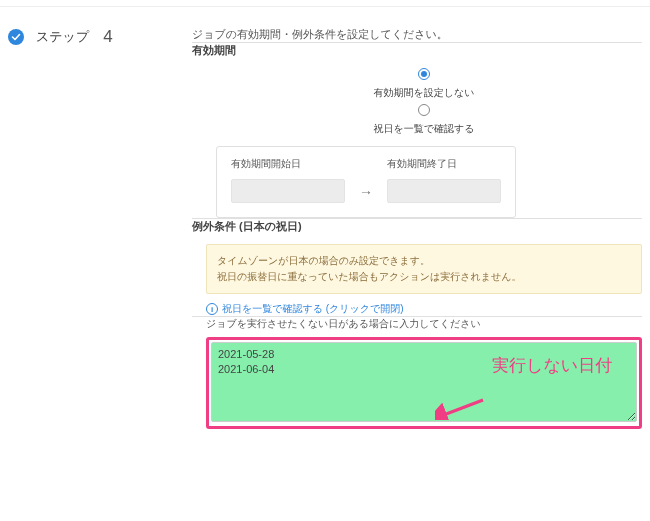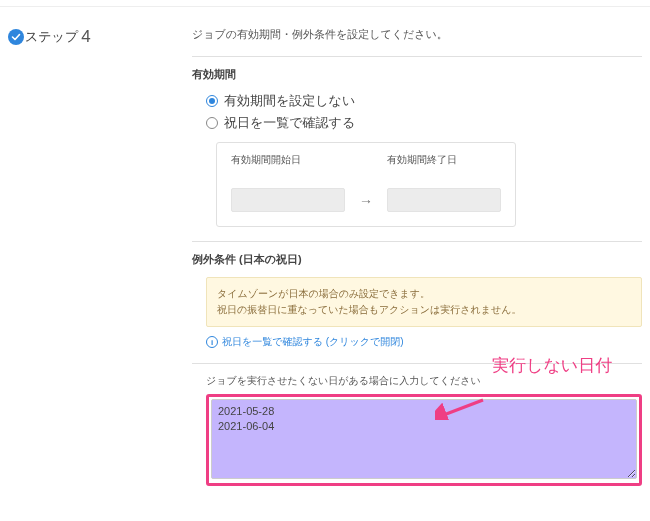--- a/index.html
+++ b/index.html
@@ -33,52 +33,52 @@
     margin-top:6px;
   }
   .left-col{
     width:184px;
     flex:0 0 184px;
     padding-top:10px;
   }
   .step-head{
     display:flex;
     align-items:center;
-    gap:1px;
+    gap:12px;
     color:#444;
     font-size:13px;
   }
   .check-icon{
     width:16px;height:16px;flex:0 0 16px;
     border-radius:50%;
     background:var(--blue);
     display:inline-flex;align-items:center;justify-content:center;
     color:#fff;font-size:10px;font-weight:bold;
   }
   .step-num{font-size:17px;margin-left:2px;color:#555;}
   .right-col{
     flex:1;
     padding-top:10px;
   }
   .intro{
     font-size:11px;color:#555;
   }
   .section{
     border-top:1px solid var(--border);
-    padding-top:10px;
-    margin-top:14px;
+    margin-top:0;
   }
   .section:first-of-type{border-top:none;margin-top:0;padding-top:0;}
   .sec-title{
     font-size:11px;font-weight:bold;color:#444;margin-bottom:10px;
   }
   .radio-row, .check-row{
     display:flex;align-items:center;gap:6px;
-    font-size:13px;color:#444;margin:4px 0;
+    font-size:10px;color:#444;margin:4px 0;
     padding-left:14px;
+    flex-direction:column;
   }
   .radio-dot{
     width:12px;height:12px;border:1px solid #888;border-radius:50%;
     display:inline-flex;align-items:center;justify-content:center;
     background:#fff;
   }
   .radio-dot.selected::after{
     content:"";width:6px;height:6px;border-radius:50%;background:var(--blue);
   }
   .radio-dot.selected{border-color:var(--blue);}
@@ -87,21 +87,21 @@
   }
   .date-panel{
     margin:10px 0 0 24px;
     border:1px solid var(--border);
     border-radius:3px;
     padding:10px 14px 14px 14px;
     display:flex;align-items:flex-end;gap:14px;
     width:300px;
   }
   .date-field{
-    display:flex;flex-direction:column;gap:21px;flex:1;justify-content:flex-end;
+    display:flex;flex-direction:column;gap:8px;flex:1;justify-content:flex-end;
   }
   .date-label{font-size:10px;color:#555;}
   .date-input{
     height:24px;border:1px solid #e3e3e3;border-radius:2px;
     background:var(--disabled);
   }
   .arrow-between{
     color:#777;font-size:14px;align-self:flex-end;padding-bottom:5px;
   }
   .alert{
@@ -131,21 +131,21 @@
     border:3px solid var(--pink);
     border-radius:3px;
     padding:2px;
   }
   .skip-box{
     width:100%;height:80px;
     border:1px solid #ccc;border-radius:2px;
     resize:vertical;
     font-family:inherit;font-size:11px;color:#444;
     padding:4px 6px;line-height:1.4;
-    background:#c4b5fd;
+    background:#86efac;
   }
   
   .anno{
     position:absolute;
     pointer-events:none;
     color:var(--pink);
     font-size:17px;
     line-height:1.6;
     font-weight:500;
   }

